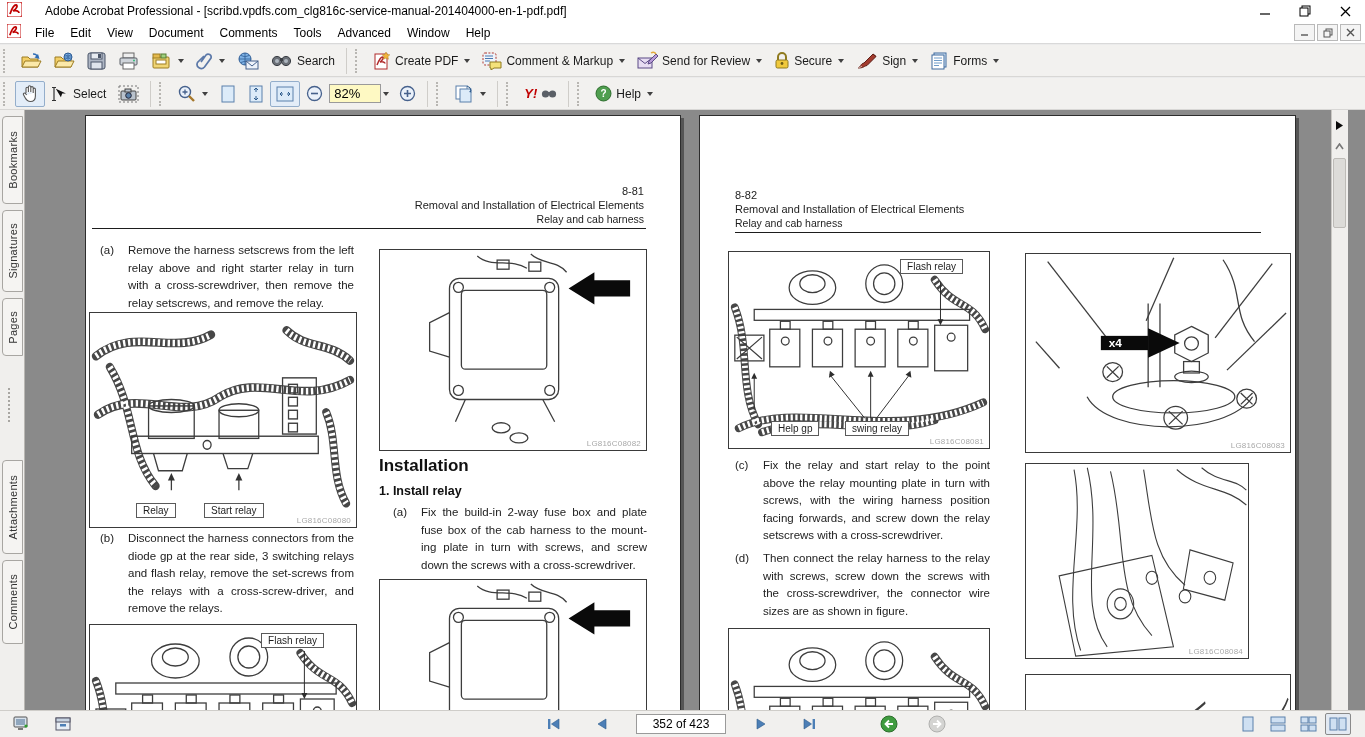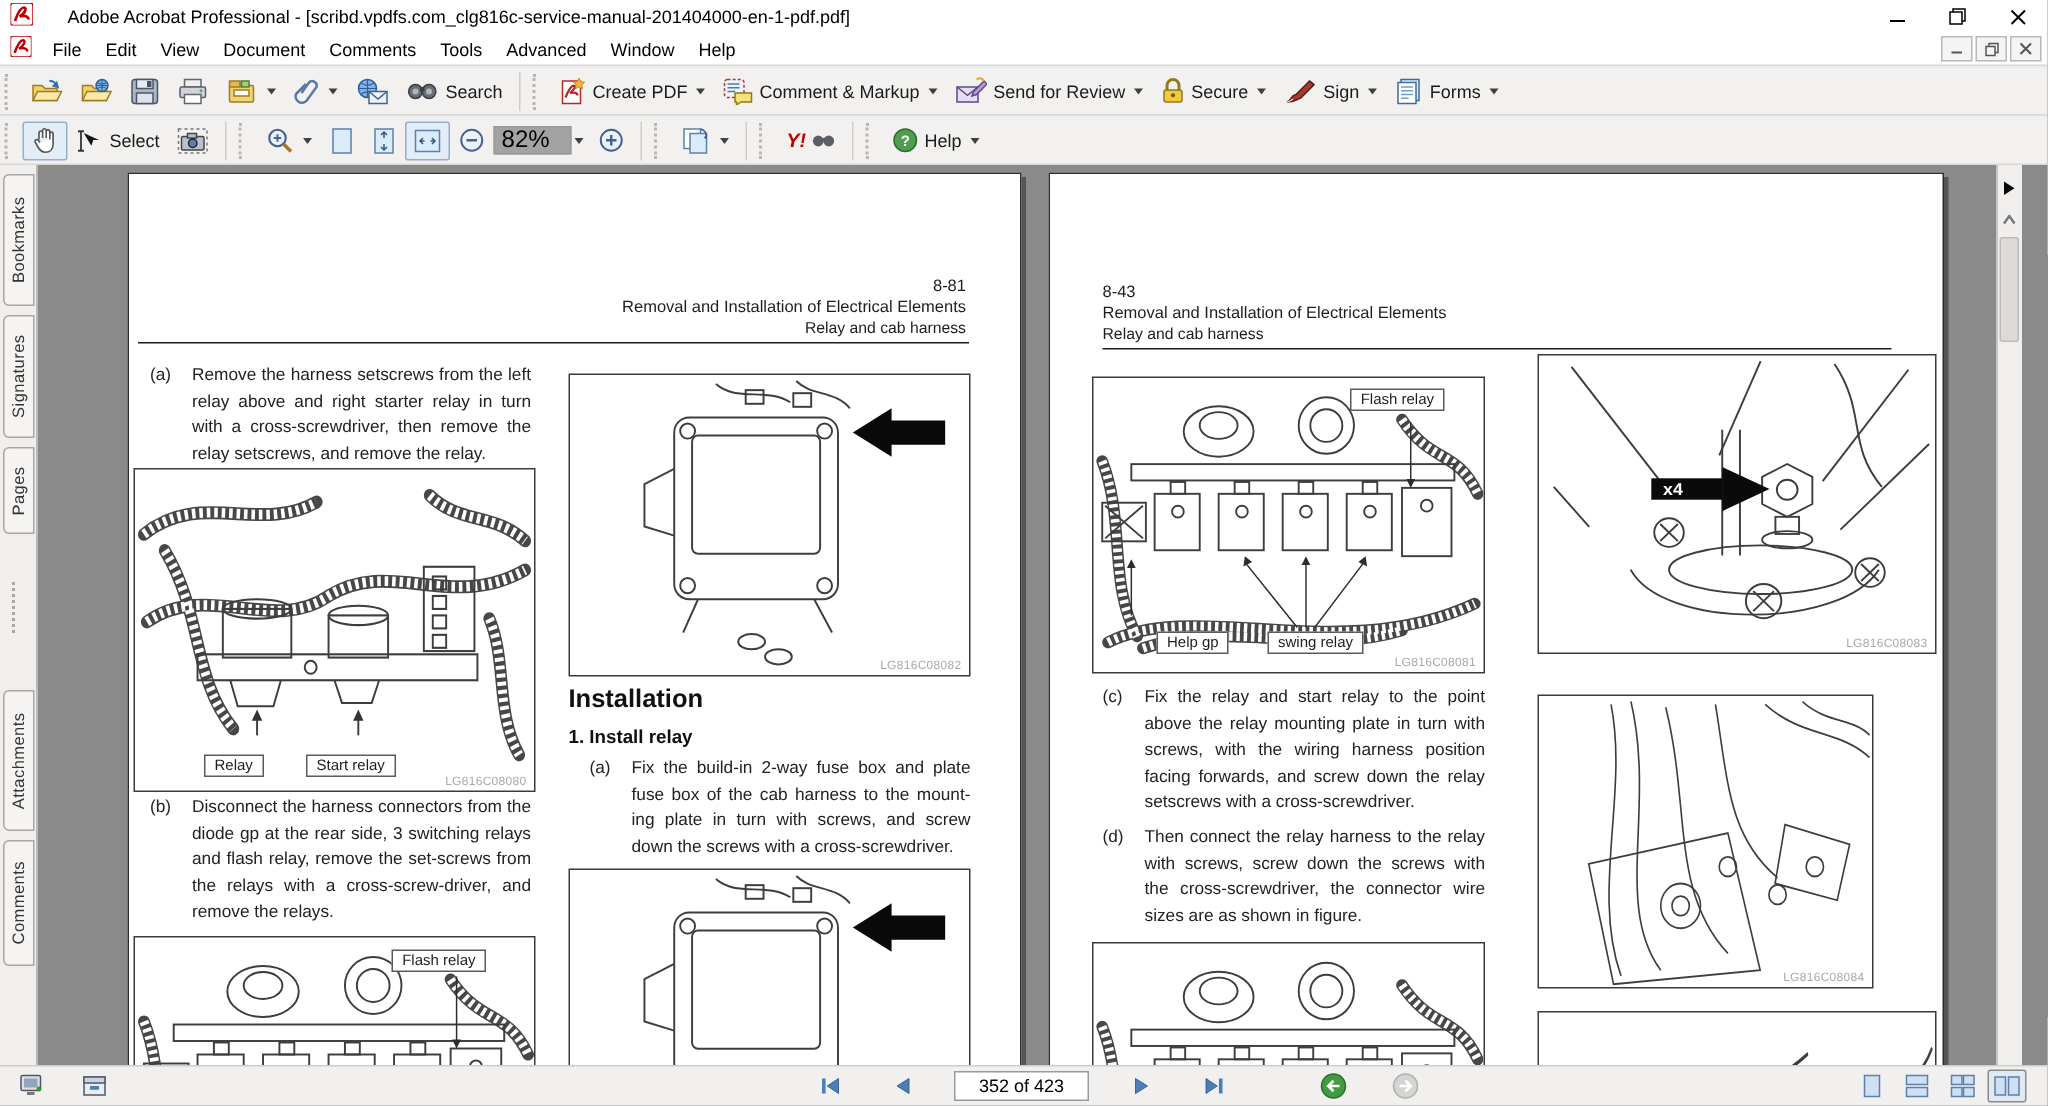--- a/index.html
+++ b/index.html
@@ -15,21 +15,21 @@
   .mdicontrols{margin-left:auto;display:flex;gap:2px;padding-right:4px}
   .mdibtn{width:21px;height:17px;border:1px solid #b9b9b9;background:#f4f4f4;display:flex;align-items:center;justify-content:center}
   .toolbar{position:absolute;left:0;width:1365px;background:#f2f1ef;display:flex;align-items:center;border-bottom:1px solid #d8d7d5}
   .tb1{top:45px;height:32px}
   .tb2{top:78px;height:32px}
   .grip{width:7px;height:24px;border-left:2px dotted #b8b6b2;margin:0 5px 0 3px}
   .vsep{width:1px;height:26px;background:#cfcdc9;margin:0 5px}
   .tbbtn{height:26px;display:flex;align-items:center;gap:4px;padding:0 5px;font-size:12px;color:#1a1a1a;border:1px solid transparent;border-radius:2px}
   .tbbtn.active{border:1px solid #94aecb;background:#e3edf8}
   .caret{width:0;height:0;border-left:3px solid transparent;border-right:3px solid transparent;border-top:4px solid #404040;margin-left:2px}
-  .zoombox{width:52px;height:19px;border:1px solid #9a9a9a;background:#a3a3a3;font-size:16px;padding:1px 4px;font-family:"Liberation Sans",sans-serif}
+  .zoombox{width:52px;height:19px;border:1px solid #9a9a9a;background:#fef9c3;font-size:13px;padding:1px 4px;font-family:"Liberation Sans",sans-serif}
   .main{position:absolute;top:110px;left:0;width:1365px;height:600px;background:#8a8a8a;overflow:hidden}
   .sidestrip{position:absolute;left:0;top:0;width:25px;height:600px;background:#f0efed;border-right:1px solid #b9b7b3}
   .sidetab{position:absolute;left:2px;width:21px;background:#f5f4f2;border:1px solid #a8a6a2;border-radius:4px 0 0 4px;display:flex;align-items:center;justify-content:center}
   .sidetab span{writing-mode:vertical-rl;transform:rotate(180deg);font-size:11px;color:#333;letter-spacing:.3px}
   .sidegrip{position:absolute;left:8px;width:8px;height:34px;border-left:2px dotted #a8a6a2}
   .docarea{position:absolute;left:26px;top:0;width:1322px;height:600px;overflow:hidden}
   .page{position:absolute;top:5px;height:640px;background:#fff;border:1px solid #2d2d2d;box-shadow:3px 3px 0 rgba(0,0,0,.38)}
   .pageL{left:59px;width:596px}
   .pageR{left:673px;width:597px}
   .phead{position:absolute;font-size:11px;color:#1d1d1d;line-height:14px}
@@ -570,21 +570,21 @@
       </div>
       <div class="fig" style="top:463px;left:293px;width:268px;height:202px">
         <svg class="art" viewBox="0 0 268 198" preserveAspectRatio="none">
             <use href="#g-fusebox"></use>
           </svg>
       </div>
     </div>
 
     <div class="page pageR">
       <div class="phead" style="top:72px;left:35px;width:330px">
-        <div>8-43</div>
+        <div>8-82</div>
         <div>Removal and Installation of Electrical Elements</div>
         <div style="font-size:10.5px">Relay and cab harness</div>
       </div>
       <div class="prule" style="top:116px;left:35px;width:526px"></div>
 
       <div class="fig" style="top:135px;left:28px;width:262px;height:198px">
         <svg class="art" viewBox="0 0 268 198" preserveAspectRatio="none">
             <use href="#g-relayrow"></use>
           </svg>
         <svg class="art" viewBox="0 0 268 198" preserveAspectRatio="none">
@@ -611,21 +611,21 @@
         <span class="plabel">(d)</span>
         <span class="ptext">Then connect the relay harness to the relay with screws, screw down the screws with the cross-screwdriver, the connector wire sizes are as shown in figure.</span>
       </div>
 
       <div class="fig" style="top:512px;left:28px;width:262px;height:198px">
         <svg class="art" viewBox="0 0 268 198" preserveAspectRatio="none">
             <use href="#g-relayrow"></use>
           </svg>
       </div>
 
-      <div class="fig" style="top:120px;left:325px;width:266px;height:200px">
+      <div class="fig" style="top:137px;left:325px;width:266px;height:200px">
         <svg class="art" viewBox="0 0 268 208" preserveAspectRatio="none">
             <use href="#g-bolt"></use>
           </svg>
         <div class="figcode">LG816C08083</div>
       </div>
       <div class="fig" style="top:347px;left:325px;width:224px;height:196px">
         <svg class="art" viewBox="0 0 268 208" preserveAspectRatio="none">
             <use href="#g-wires"></use>
           </svg>
         <div class="figcode">LG816C08084</div>

